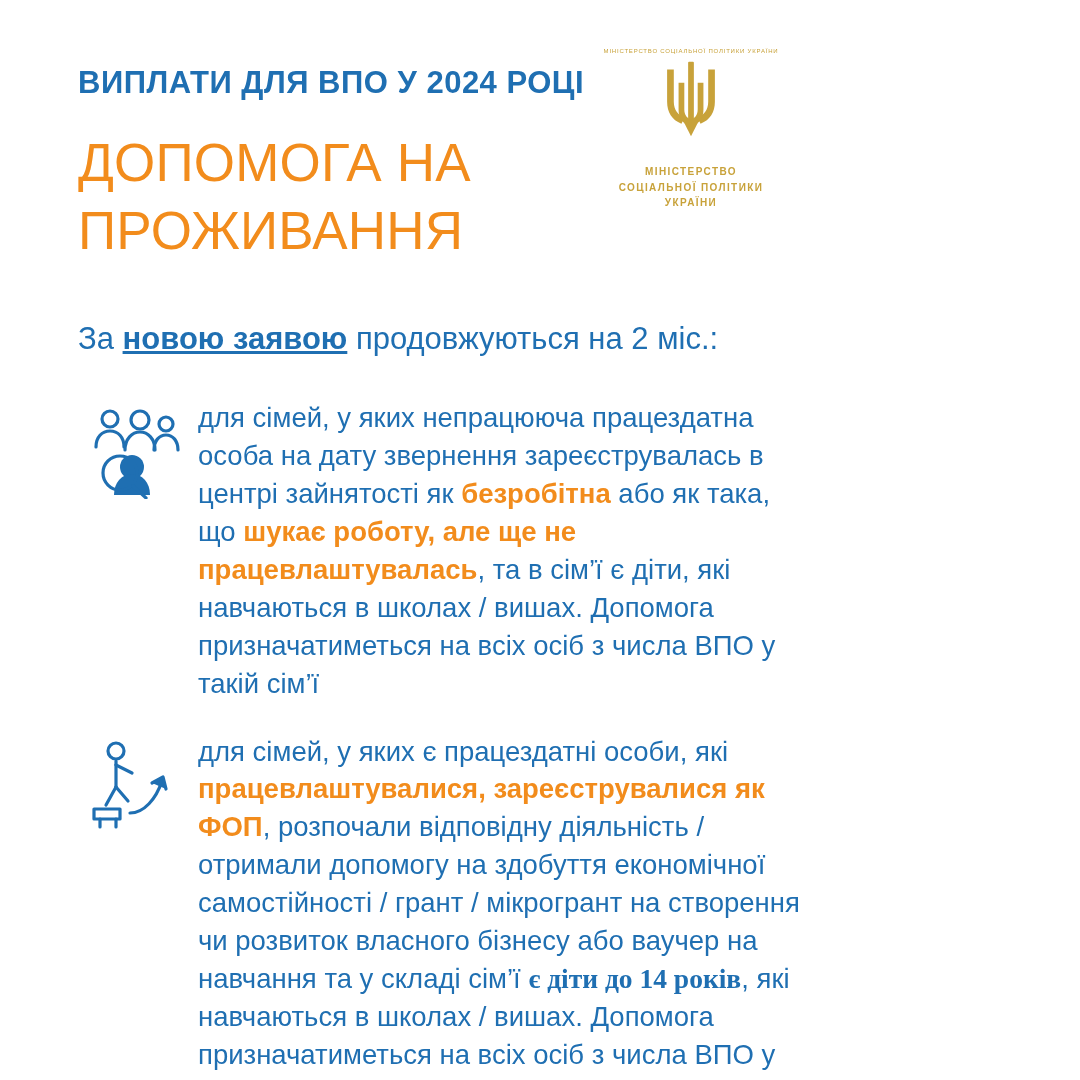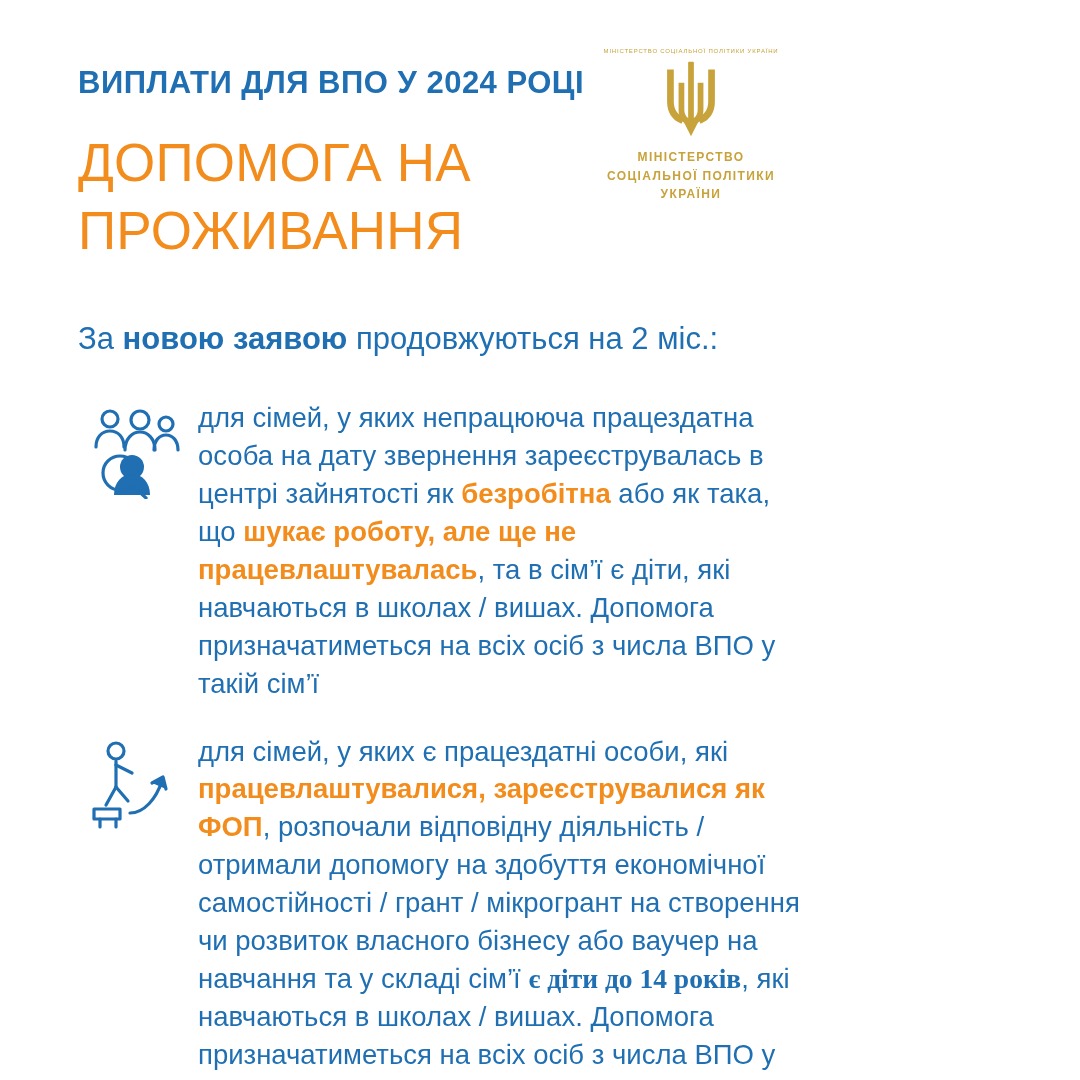--- a/index.html
+++ b/index.html
@@ -64,40 +64,40 @@
     letter-spacing: 0.8px;
     margin-bottom: 2px;
   }
   .tryzub {
     width: 74px;
     height: 86px;
     margin: 0 auto;
     display: block;
   }
   .ministry-text {
-    margin-top: 6px;
+    margin-top: 22px;
     color: #c8a23a;
-    font-size: 12px;
+    font-size: 10px;
     font-weight: bold;
     letter-spacing: 1.4px;
     line-height: 1.55;
     text-transform: uppercase;
   }
 
   
   .lead {
     position: absolute;
     top: 318px;
     left: 78px;
     right: 60px;
     color: #1f6fb2;
     font-size: 31px;
     line-height: 1.35;
   }
-  .lead b { font-weight: bold; }
+  .lead b { font-weight: bold; text-decoration: underline; }
 
   
   .items {
     position: absolute;
     top: 399px;
     left: 78px;
     right: 46px;
   }
   .item {
     display: flex;

